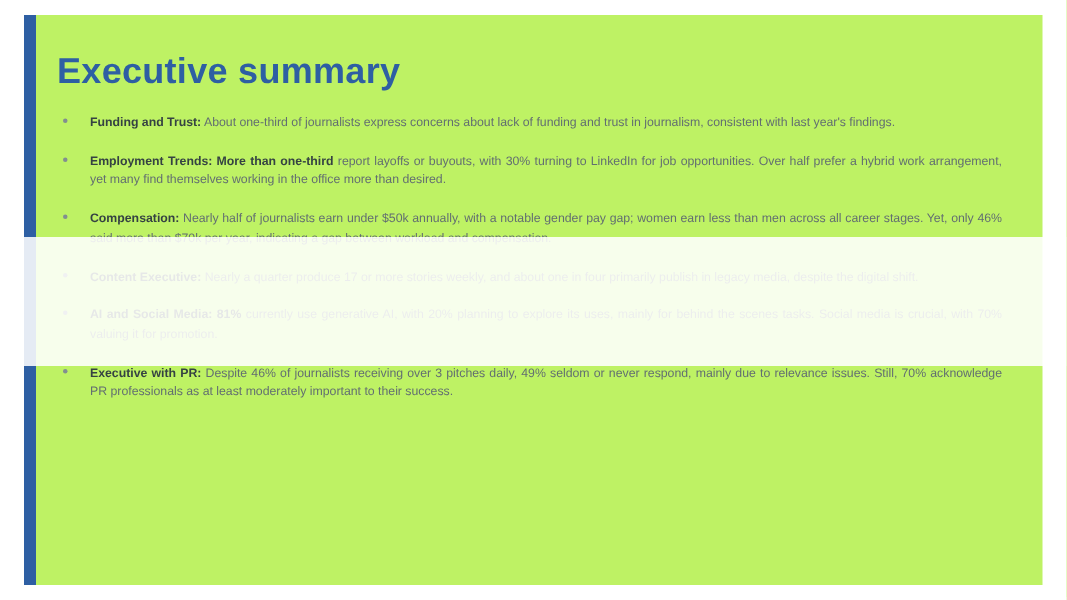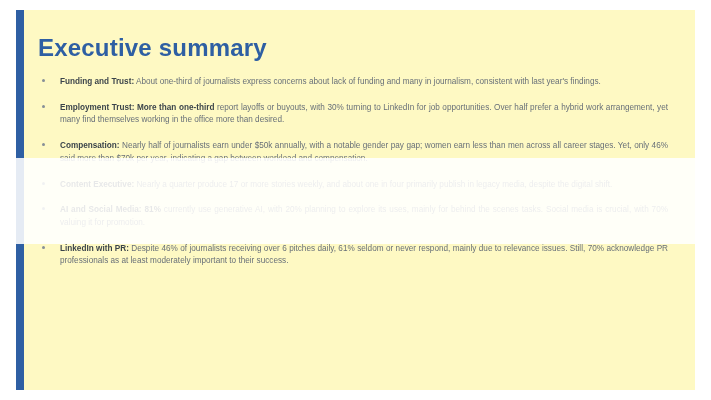--- a/index.html
+++ b/index.html
@@ -19,21 +19,21 @@
     height: 400px;
     background: #ffffff;
     box-sizing: border-box;
   }
   .slide {
     position: absolute;
     left: 16px;
     top: 10px;
     width: 679px;
     height: 380px;
-    background: #fef9c3;
+    background: #bef264;
   }
   .accent-bar {
     position: absolute;
     left: 0;
     top: 0;
     width: 8px;
     height: 380px;
     background: #2e5fa3;
   }
   .slide-title {
@@ -121,41 +121,41 @@
 
 <div class="page">
   <div class="slide">
     <div class="accent-bar"></div>
 
     <div class="slide-title">Executive summary</div>
 
     <div class="bullets">
       <div class="bullet">
         <span class="dot"></span>
-        <b>Funding and Trust:</b><span> About one-third of journalists express concerns about lack of funding and many in journalism, consistent with last year's findings.</span>
+        <b>Funding and Trust:</b><span> About one-third of journalists express concerns about lack of funding and trust in journalism, consistent with last year's findings.</span>
       </div>
       <div class="bullet">
         <span class="dot"></span>
-        <b>Employment Trust: More than one-third</b><span> report layoffs or buyouts, with 30% turning to LinkedIn for job opportunities. Over half prefer a hybrid work arrangement, yet many find themselves working in the office more than desired.</span>
+        <b>Employment Trends: More than one-third</b><span> report layoffs or buyouts, with 30% turning to LinkedIn for job opportunities. Over half prefer a hybrid work arrangement, yet many find themselves working in the office more than desired.</span>
       </div>
       <div class="bullet">
         <span class="dot"></span>
         <b>Compensation:</b><span> Nearly half of journalists earn under $50k annually, with a notable gender pay gap; women earn less than men across all career stages. Yet, only 46% said more than $70k per year, indicating a gap between workload and compensation.</span>
       </div>
       <div class="bullet">
         <span class="dot"></span>
         <b>Content Executive:</b><span> Nearly a quarter produce 17 or more stories weekly, and about one in four primarily publish in legacy media, despite the digital shift.</span>
       </div>
       <div class="bullet">
         <span class="dot"></span>
         <b>AI and Social Media: 81%</b><span> currently use generative AI, with 20% planning to explore its uses, mainly for behind the scenes tasks. Social media is crucial, with 70% valuing it for promotion.</span>
       </div>
       <div class="bullet">
         <span class="dot"></span>
-        <b>LinkedIn with PR:</b><span> Despite 46% of journalists receiving over 6 pitches daily, 61% seldom or never respond, mainly due to relevance issues. Still, 70% acknowledge PR professionals as at least moderately important to their success.</span>
+        <b>Executive with PR:</b><span> Despite 46% of journalists receiving over 3 pitches daily, 49% seldom or never respond, mainly due to relevance issues. Still, 70% acknowledge PR professionals as at least moderately important to their success.</span>
       </div>
     </div>
   </div>
 
   <div class="overlay-band"></div>
   <div class="overlay-text">
   </div>
 
   <div class="bottom-rule"></div>
 </div>

